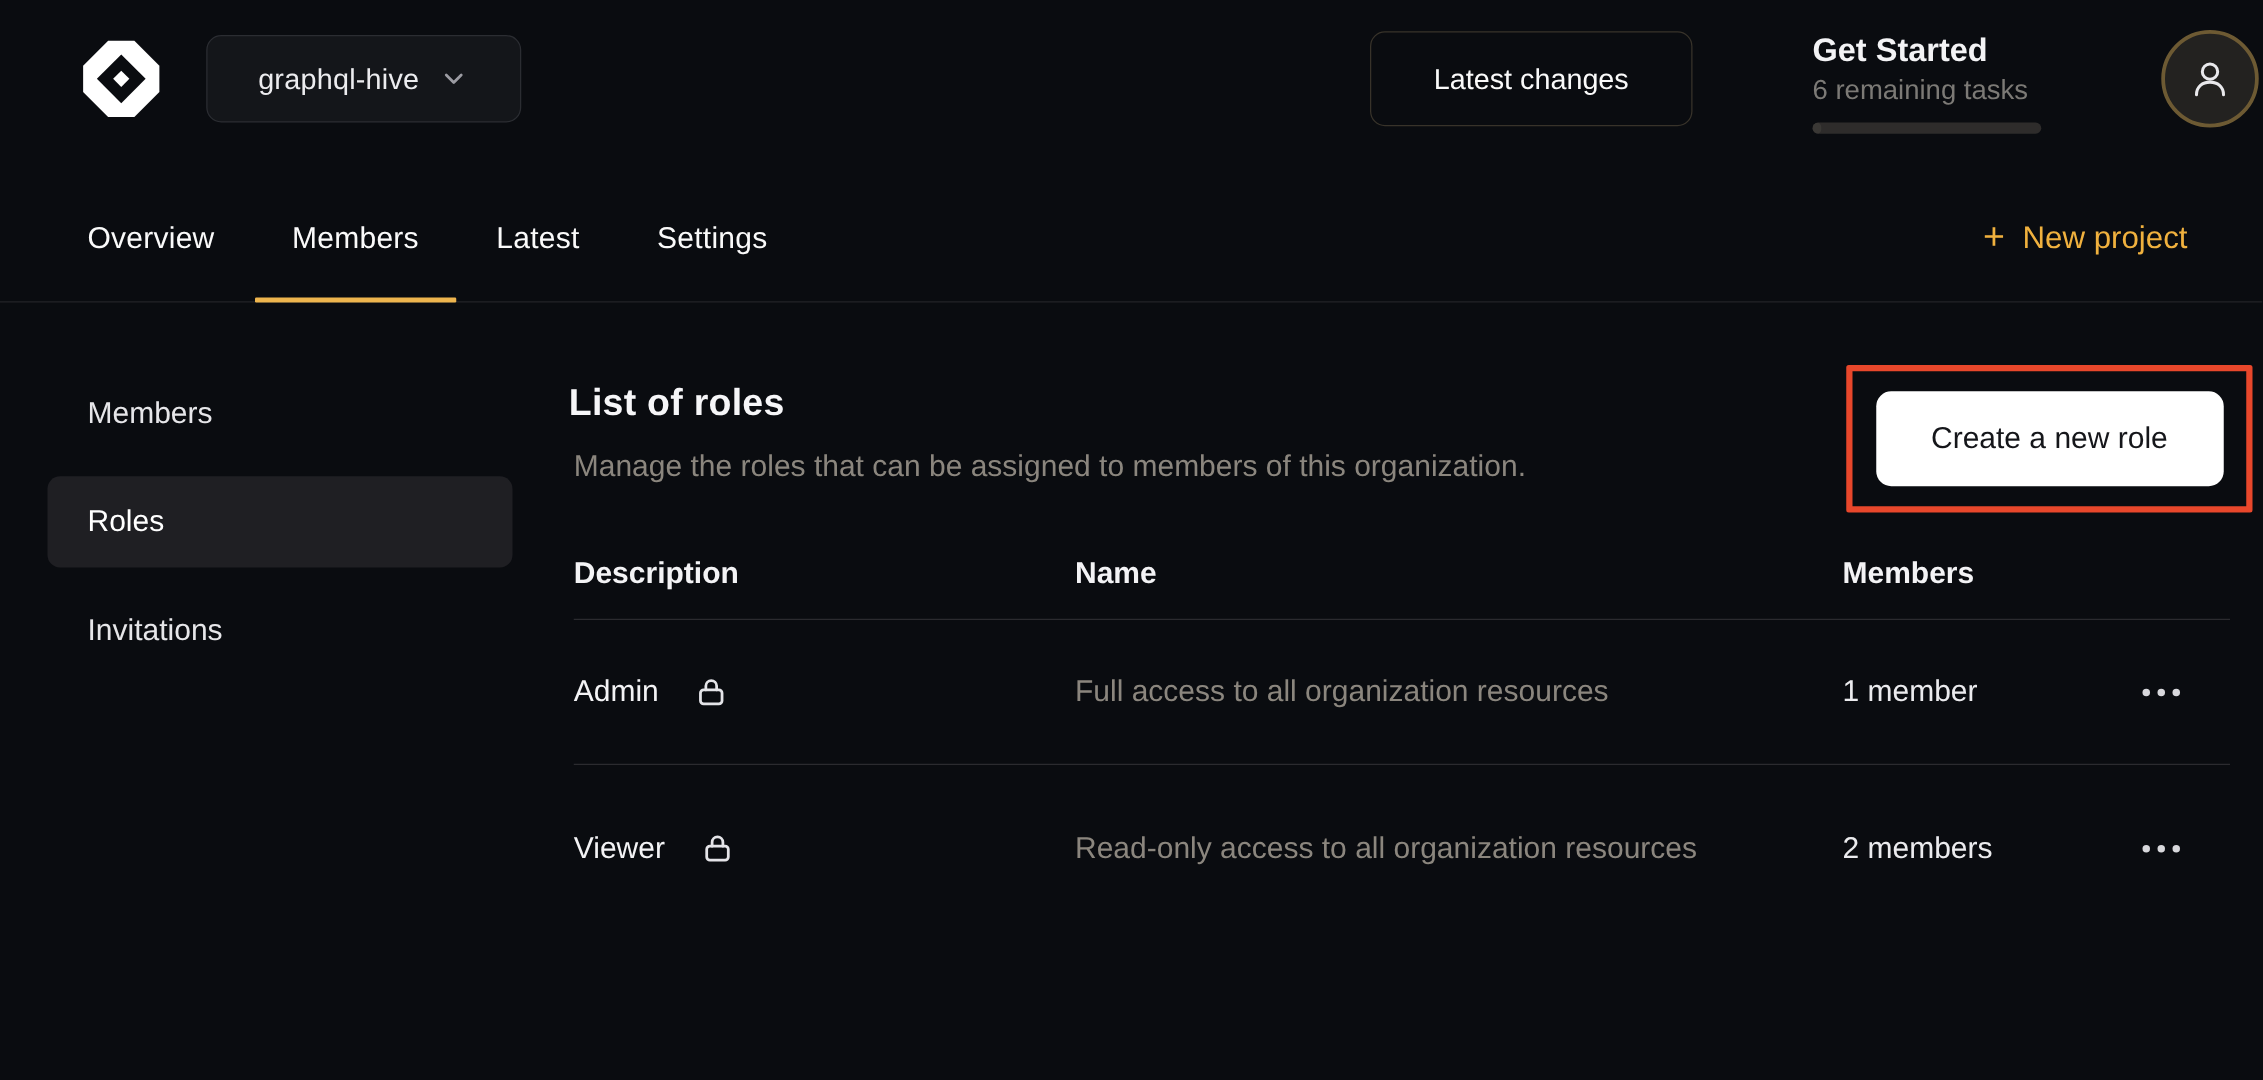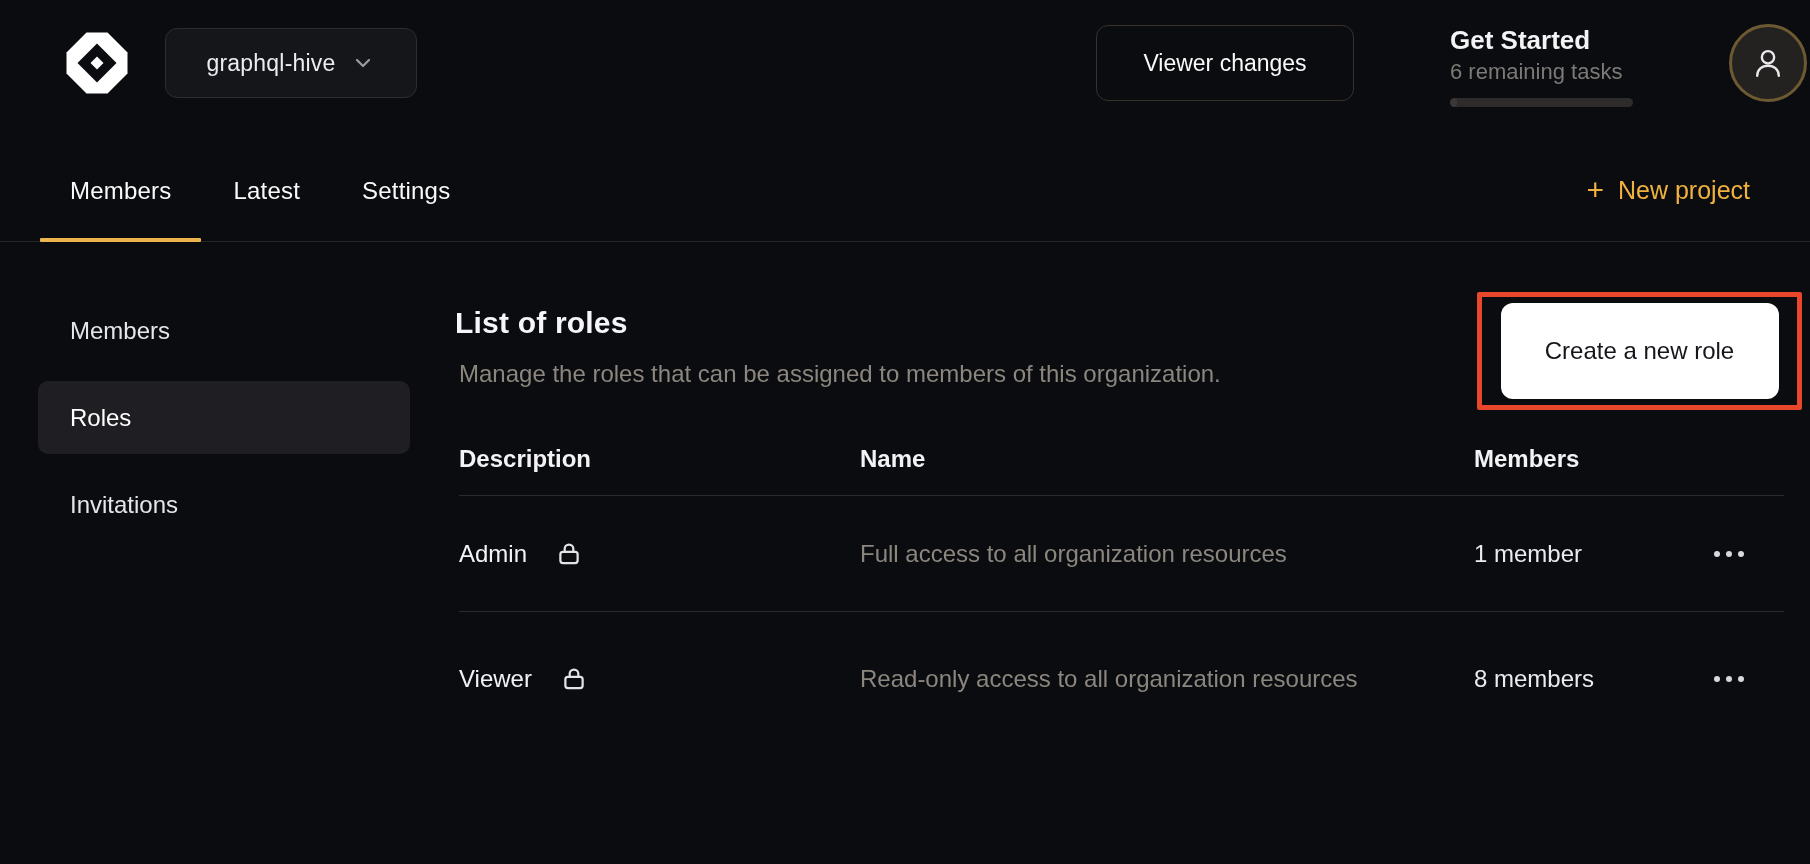--- a/index.html
+++ b/index.html
@@ -79,21 +79,21 @@
   
   .page-title { position:absolute; left:455px; top:306px; font-size:30px; font-weight:700; color:#f6f6f8; letter-spacing:.2px; }
   .page-sub   { position:absolute; left:459px; top:360px; font-size:24px; color:#8b867e; }
 
   .annotation {
     position:absolute; left:1477px; top:292px; width:325px; height:118px;
     border:5px solid #e8472b; border-radius:2px;
     display:flex; align-items:center; justify-content:center;
   }
   .btn-create {
-    width:278px; height:96px; background:#ffffff; border:none; border-radius:12px;
+    width:278px; height:76px; background:#ffffff; border:none; border-radius:12px;
     font-size:24px; color:#15161a; font-weight:500; cursor:pointer;
     font-family:"Liberation Sans", sans-serif;
   }
 
   
   .roles-table { position:absolute; left:459px; top:422px; width:1325px; }
   .thead, .trow {
     display:grid; grid-template-columns:401px 614px 200px 1fr;
     align-items:center;
   }
@@ -129,21 +129,21 @@
 
   <div class="org-selector">
     <span class="org-label">graphql-hive</span>
     <span>
       <svg width="24" height="24" viewBox="0 0 24 24" fill="none" stroke="#9b9ba2" stroke-width="2.2" stroke-linecap="round" stroke-linejoin="round">
         <path d="M6 9 L12 15 L18 9"></path>
       </svg>
     </span>
   </div>
 
-  <button class="btn-latest">Viewer changes</button>
+  <button class="btn-latest">Latest changes</button>
 
   <div class="get-started">
     <div class="gs-title">Get Started</div>
     <div class="gs-sub">6 remaining tasks</div>
     <div class="gs-bar">
       <div class="gs-bar-fill"></div>
     </div>
   </div>
 
   <div class="avatar">
@@ -151,20 +151,21 @@
       <svg width="36" height="36" viewBox="0 0 24 24" fill="none" stroke="#e9e9ec" stroke-width="1.6" stroke-linecap="round">
         <circle cx="12" cy="8.2" r="4.1"></circle>
         <path d="M4.8 20.5 C4.8 16.2 8 13.8 12 13.8 C16 13.8 19.2 16.2 19.2 20.5"></path>
       </svg>
     </span>
   </div>
 </div>
 
 <div class="tabsrow">
   <nav class="tabs">
+    <button class="tab">Overview</button>
     <button class="tab active">Members</button>
     <button class="tab">Latest</button>
     <button class="tab">Settings</button>
   </nav>
   <button class="new-project">
     <span class="plus">+</span>
     <span>New project</span>
   </button>
 </div>
 
@@ -216,21 +217,21 @@
     <div class="cell-name">
       <span>Viewer</span>
       <span>
         <svg width="28" height="28" viewBox="0 0 24 24" fill="none" stroke="#e4e4e8" stroke-width="1.9" stroke-linecap="round" stroke-linejoin="round">
           <rect x="4.6" y="10.2" width="14.8" height="9.6" rx="2.2"></rect>
           <path d="M8.3 10.2 V7.6 a3.7 3.7 0 0 1 7.4 0 V10.2"></path>
         </svg>
       </span>
     </div>
     <div class="cell-desc">Read-only access to all organization resources</div>
-    <div class="cell-members">8 members</div>
+    <div class="cell-members">2 members</div>
     <div class="cell-actions">
       <button class="dots-btn">
         <span style="display:flex;gap:6px;">
             <i></i>
             <i></i>
             <i></i>
           </span>
       </button>
     </div>
   </div>

